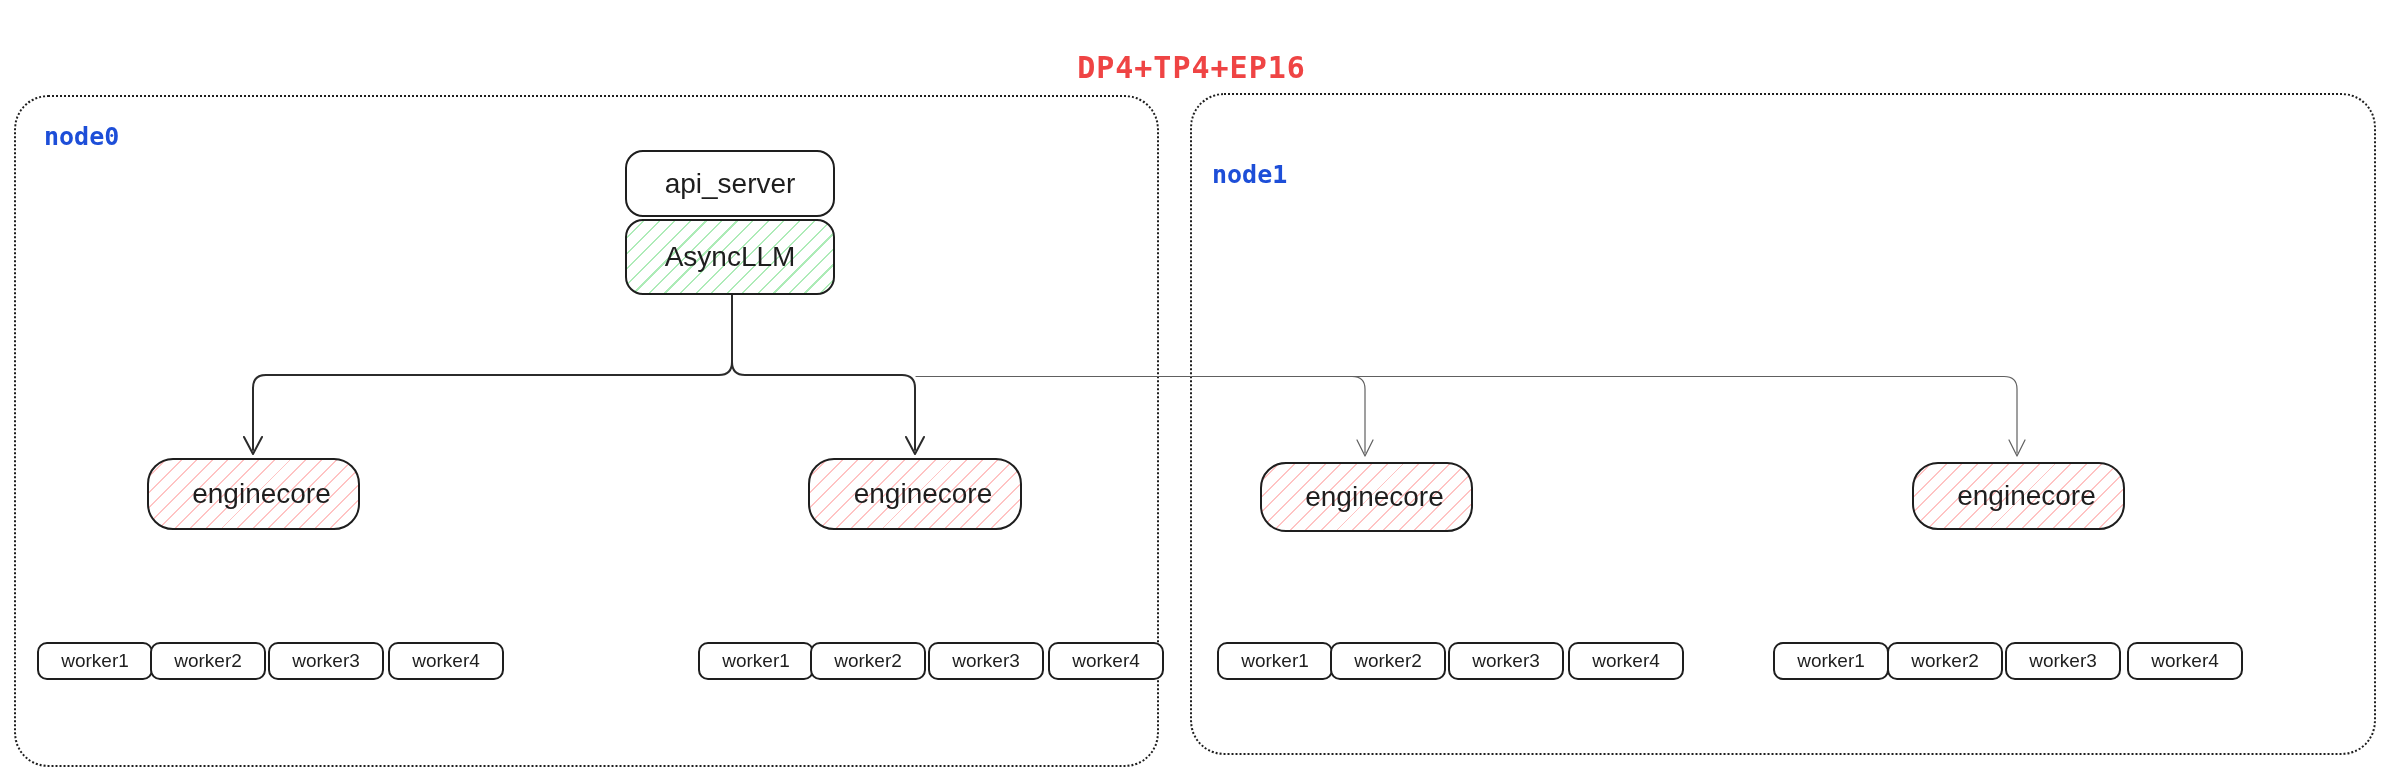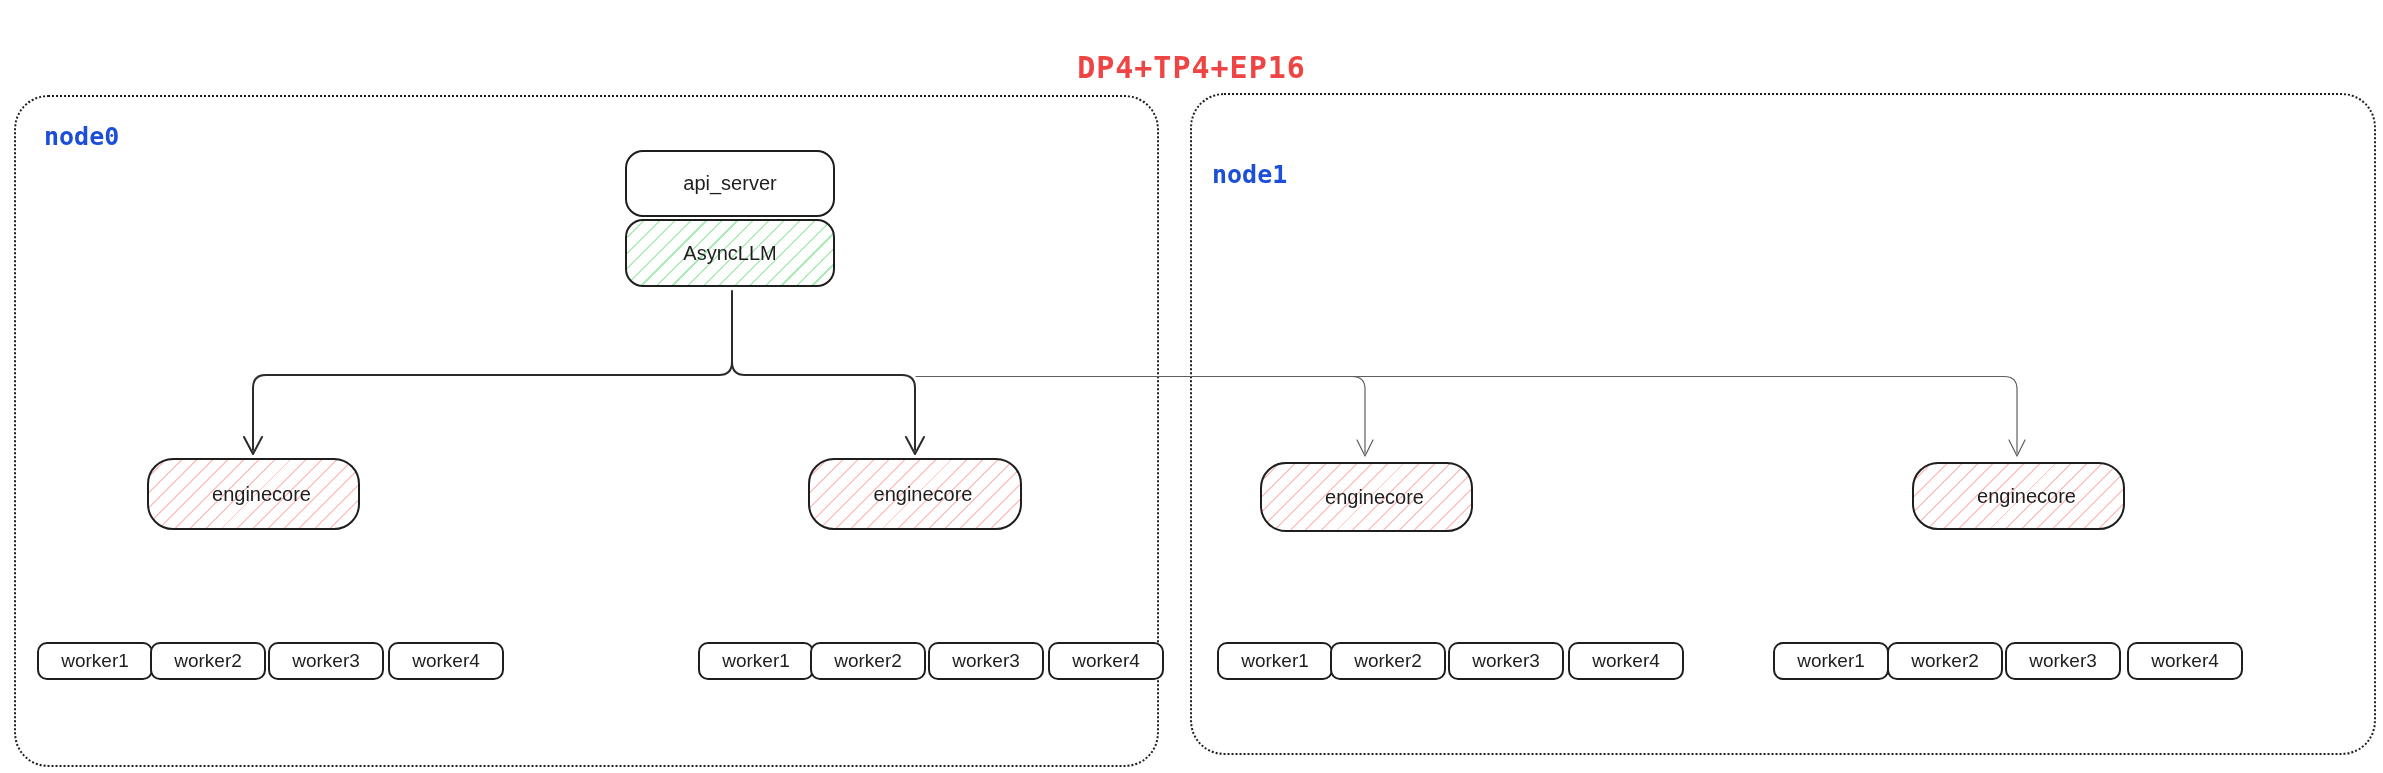--- a/index.html
+++ b/index.html
@@ -31,21 +31,21 @@
     position:absolute;
     font-family:"DejaVu Sans Mono", monospace;
     font-size:25px;font-weight:700;
     color:#1d4ed8;
   }
   .box{
     position:absolute;
     display:flex;align-items:center;justify-content:center;
     border:2.2px solid #1e1e1e;
     background:#ffffff;
-    font-size:20px;
+    font-size:28px;
     color:#1e1e1e;
     box-sizing:border-box;
   }
   .pill{border-radius:18px;}
   .green-hatch{
     background-image:repeating-linear-gradient(135deg,
       rgba(105,219,124,0.55) 0px, rgba(105,219,124,0.55) 1.6px,
       transparent 1.6px, transparent 11px);
   }
   .red-hatch{
@@ -93,21 +93,21 @@
     <path class="edge-thick" d="M906 437 L915 454 L924 437"></path>
     <path class="edge-thin" d="M916 376.5 H2004 Q2017 376.5 2017 389 V453"></path>
     <path class="edge-thin" d="M2009 440 L2017 456 L2025 440"></path>
     <path class="edge-thin" d="M1352 376.5 Q1365 376.5 1365 389 V453"></path>
     <path class="edge-thin" d="M1357 440 L1365 456 L1373 440"></path>
   </svg>
 
   <div class="box pill" style="left:625px;top:150px;width:210px;height:67px;">
     <span>api_server</span>
   </div>
-  <div class="box pill green-hatch" style="left:625px;top:219px;width:210px;height:68px;">
+  <div class="box pill green-hatch" style="left:625px;top:219px;width:210px;height:76px;">
     <span>AsyncLLM</span>
   </div>
 
   <div class="box enginecore red-hatch" style="left:147px;top:458px;width:213px;height:72px;">
     <span>enginecore</span>
   </div>
   <div class="box enginecore red-hatch" style="left:808px;top:458px;width:214px;height:72px;">
     <span>enginecore</span>
   </div>
   <div class="box enginecore red-hatch" style="left:1260px;top:462px;width:213px;height:70px;">

